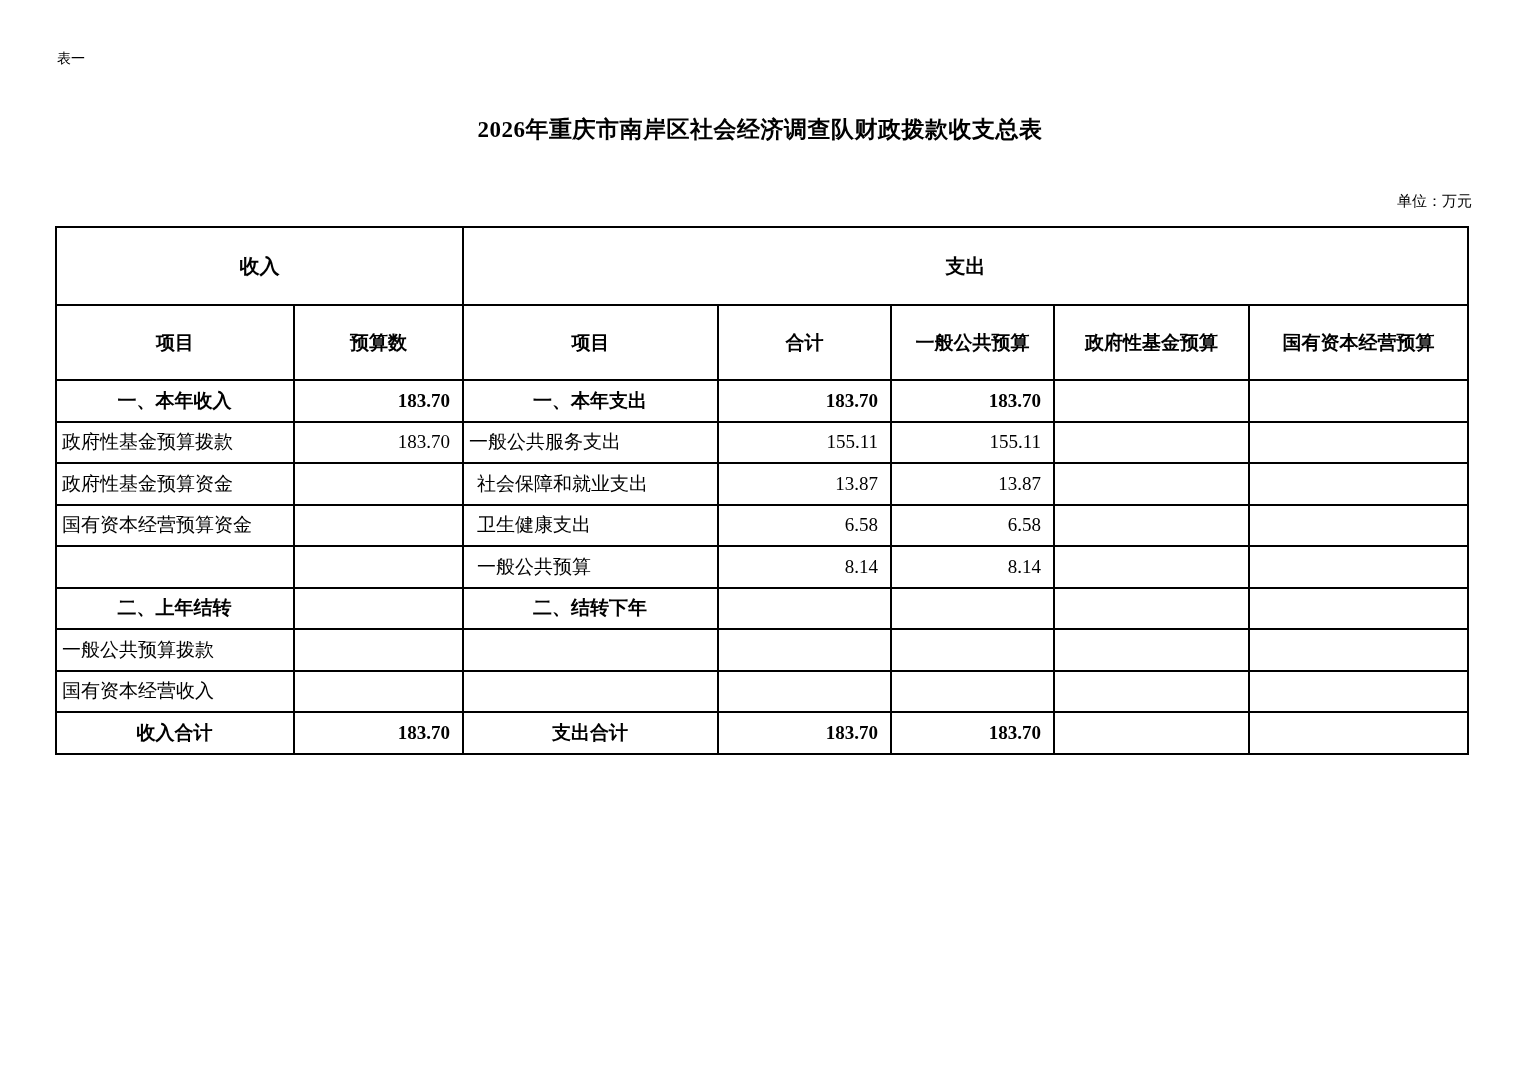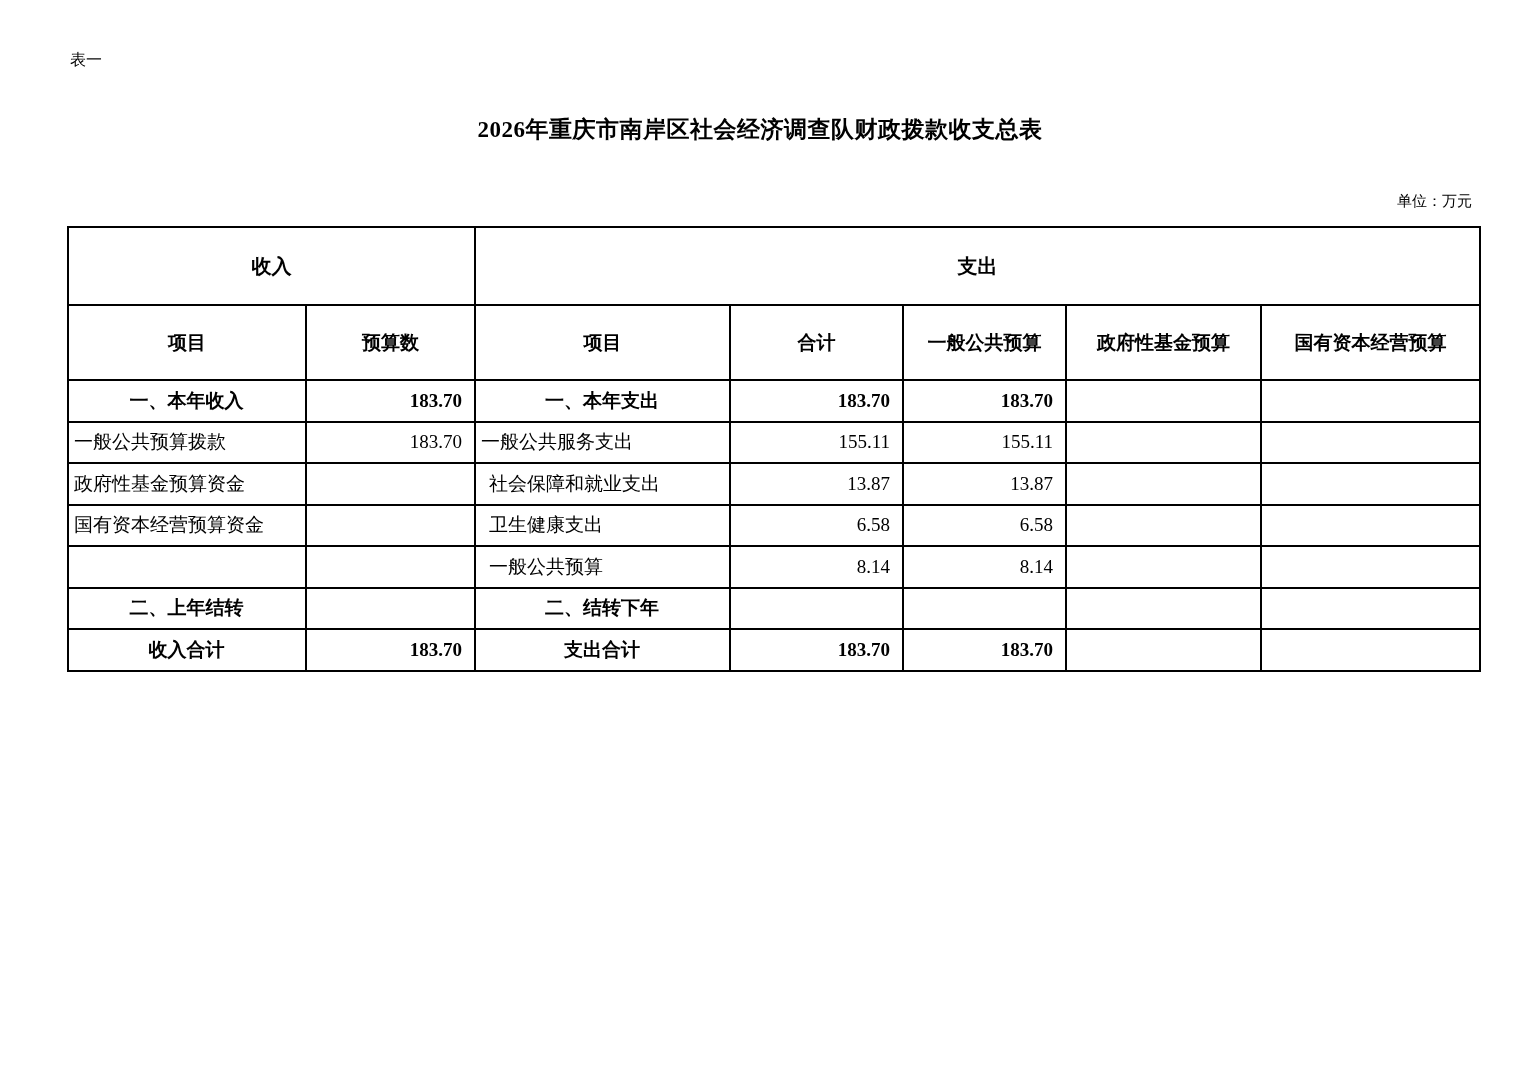--- a/index.html
+++ b/index.html
@@ -13,23 +13,22 @@
     position: relative;
     width: 1520px;
     height: 1074px;
     background: #ffffff;
     overflow: hidden;
   }
   .corner-label {
     position: absolute;
     left: 57px;
     top: 50px;
-    font-size: 16px;
-    font-family: "Liberation Serif", serif;
-    margin-left: 13px;
+    font-size: 14px;
+    font-family: "Liberation Serif", serif;
   }
   .doc-title {
     position: absolute;
     left: 0;
     top: 114px;
     width: 1520px;
     margin: 0;
     text-align: center;
     font-size: 23px;
     font-weight: bold;
@@ -38,21 +37,21 @@
   }
   .unit-note {
     position: absolute;
     right: 48px;
     top: 192px;
     font-size: 15px;
     font-family: "Liberation Serif", serif;
   }
   table.budget-table {
     position: absolute;
-    left: 67px;
+    left: 55px;
     top: 226px;
     width: 1412px;
     border-collapse: collapse;
     table-layout: fixed;
   }
   .budget-table th,
   .budget-table td {
     border: 2px solid #000000;
     overflow: hidden;
     white-space: nowrap;
@@ -138,21 +137,21 @@
         <tr class="section">
           <td class="item income-item">一、本年收入</td>
           <td class="num">183.70</td>
           <td class="item expense-item">一、本年支出</td>
           <td class="num">183.70</td>
           <td class="num">183.70</td>
           <td class="num"></td>
           <td class="num"></td>
         </tr>
         <tr>
-          <td class="item income-item">一般公共预算拨款</td>
+          <td class="item income-item">政府性基金预算拨款</td>
           <td class="num">183.70</td>
           <td class="item expense-item">一般公共服务支出</td>
           <td class="num">155.11</td>
           <td class="num">155.11</td>
           <td class="num"></td>
           <td class="num"></td>
         </tr>
         <tr>
           <td class="item income-item">政府性基金预算资金</td>
           <td class="num"></td>
@@ -182,20 +181,38 @@
         </tr>
         <tr class="section">
           <td class="item income-item">二、上年结转</td>
           <td class="num"></td>
           <td class="item expense-item">二、结转下年</td>
           <td class="num"></td>
           <td class="num"></td>
           <td class="num"></td>
           <td class="num"></td>
         </tr>
+        <tr>
+          <td class="item income-item">一般公共预算拨款</td>
+          <td class="num"></td>
+          <td class="item expense-item"></td>
+          <td class="num"></td>
+          <td class="num"></td>
+          <td class="num"></td>
+          <td class="num"></td>
+        </tr>
+        <tr>
+          <td class="item income-item">国有资本经营收入</td>
+          <td class="num"></td>
+          <td class="item expense-item"></td>
+          <td class="num"></td>
+          <td class="num"></td>
+          <td class="num"></td>
+          <td class="num"></td>
+        </tr>
         <tr class="section">
           <td class="item income-item">收入合计</td>
           <td class="num">183.70</td>
           <td class="item expense-item">支出合计</td>
           <td class="num">183.70</td>
           <td class="num">183.70</td>
           <td class="num"></td>
           <td class="num"></td>
         </tr>
       </tbody>

